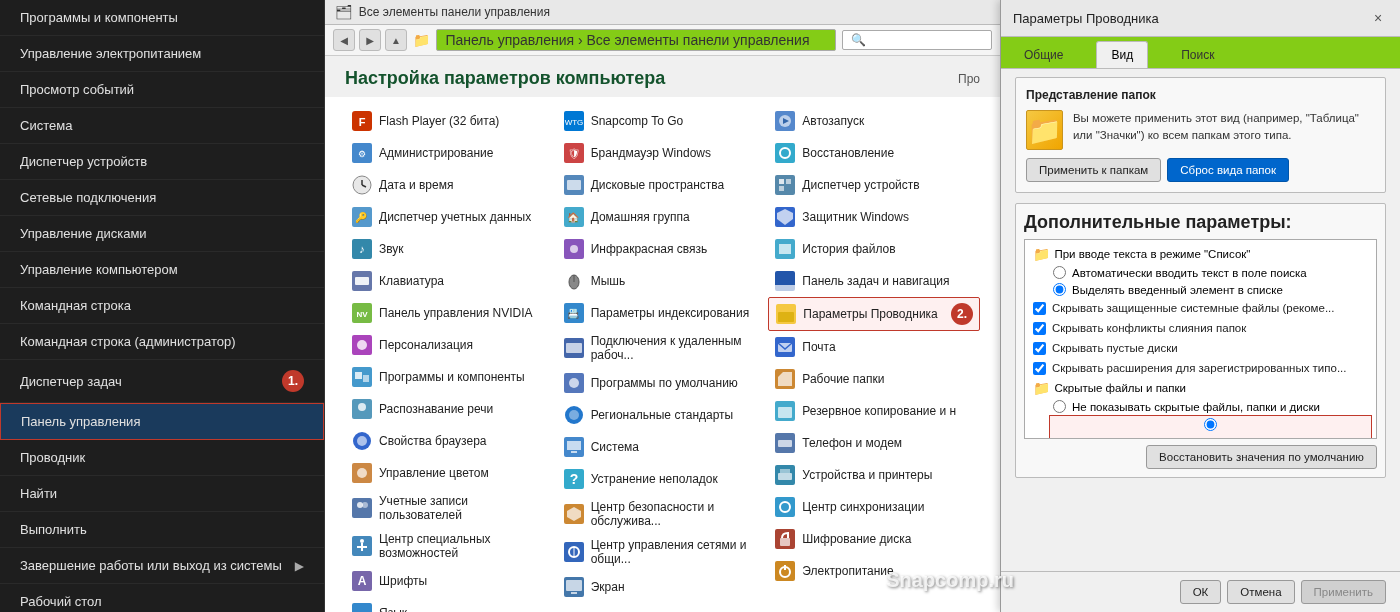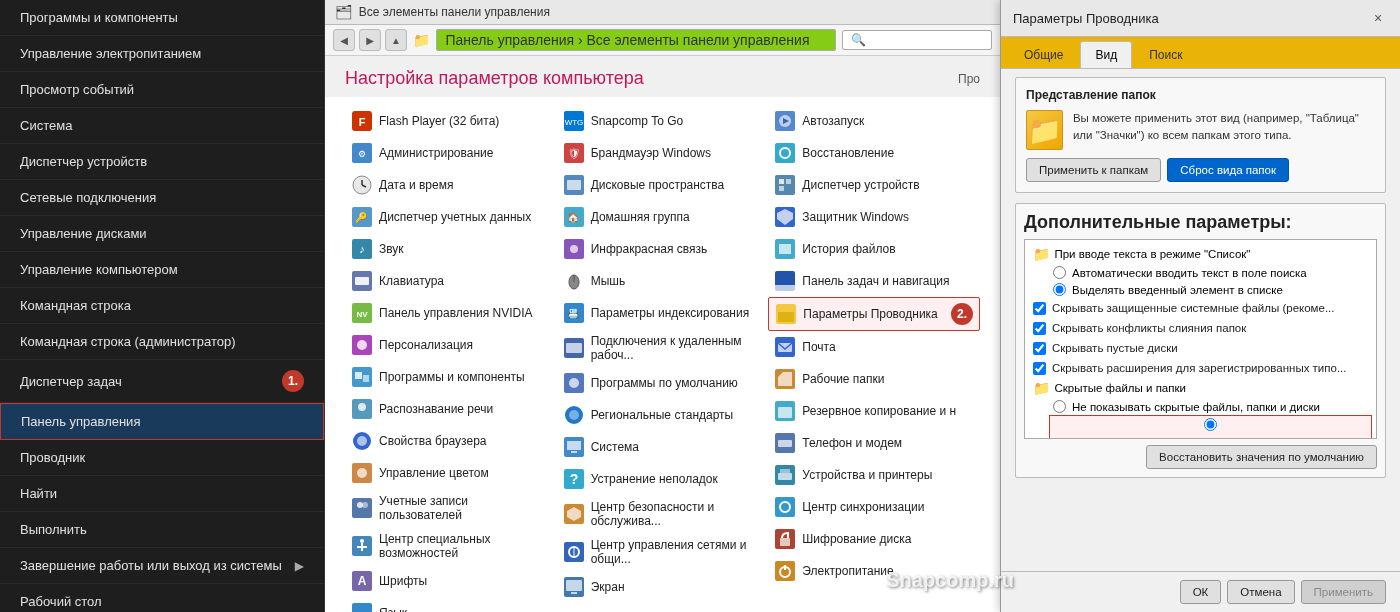--- a/index.html
+++ b/index.html
@@ -75,22 +75,22 @@
     }
     .content-header {
       padding: 12px 20px 8px 20px;
       background: #f0f0f0;
       display: flex;
       align-items: center;
       justify-content: space-between;
     }
     .content-header h2 {
       font-size: 18px;
-      font-weight: 400;
-      color: #be185d;
+      font-weight: 700;
+      color: #14532d;
     }
     .items-grid {
       flex: 1;
       overflow-y: auto;
       padding: 8px 20px;
       background: white;
       display: grid;
       grid-template-columns: repeat(3, 1fr);
       gap: 0;
       align-content: start;
@@ -135,24 +135,24 @@
     .panel-title { font-size: 13px; font-weight: 400; color: #222; }
     .panel-close {
       width: 20px; height: 20px;
       cursor: pointer;
       display: flex; align-items: center; justify-content: center;
       font-size: 14px;
       color: #555;
     }
     .panel-tabs {
       display: flex;
-      background: #eab308;
+      background: #84cc16;
       border-bottom: 1px solid #bbb;
       padding: 0 8px;
-      gap: 2px;
+      gap: 18px;
     }
     .tab-btn {
       padding: 6px 14px;
       cursor: pointer;
       font-size: 12px;
       border: 1px solid transparent;
       border-bottom: none;
       margin-top: 4px;
       border-radius: 3px 3px 0 0;
       color: #333;

